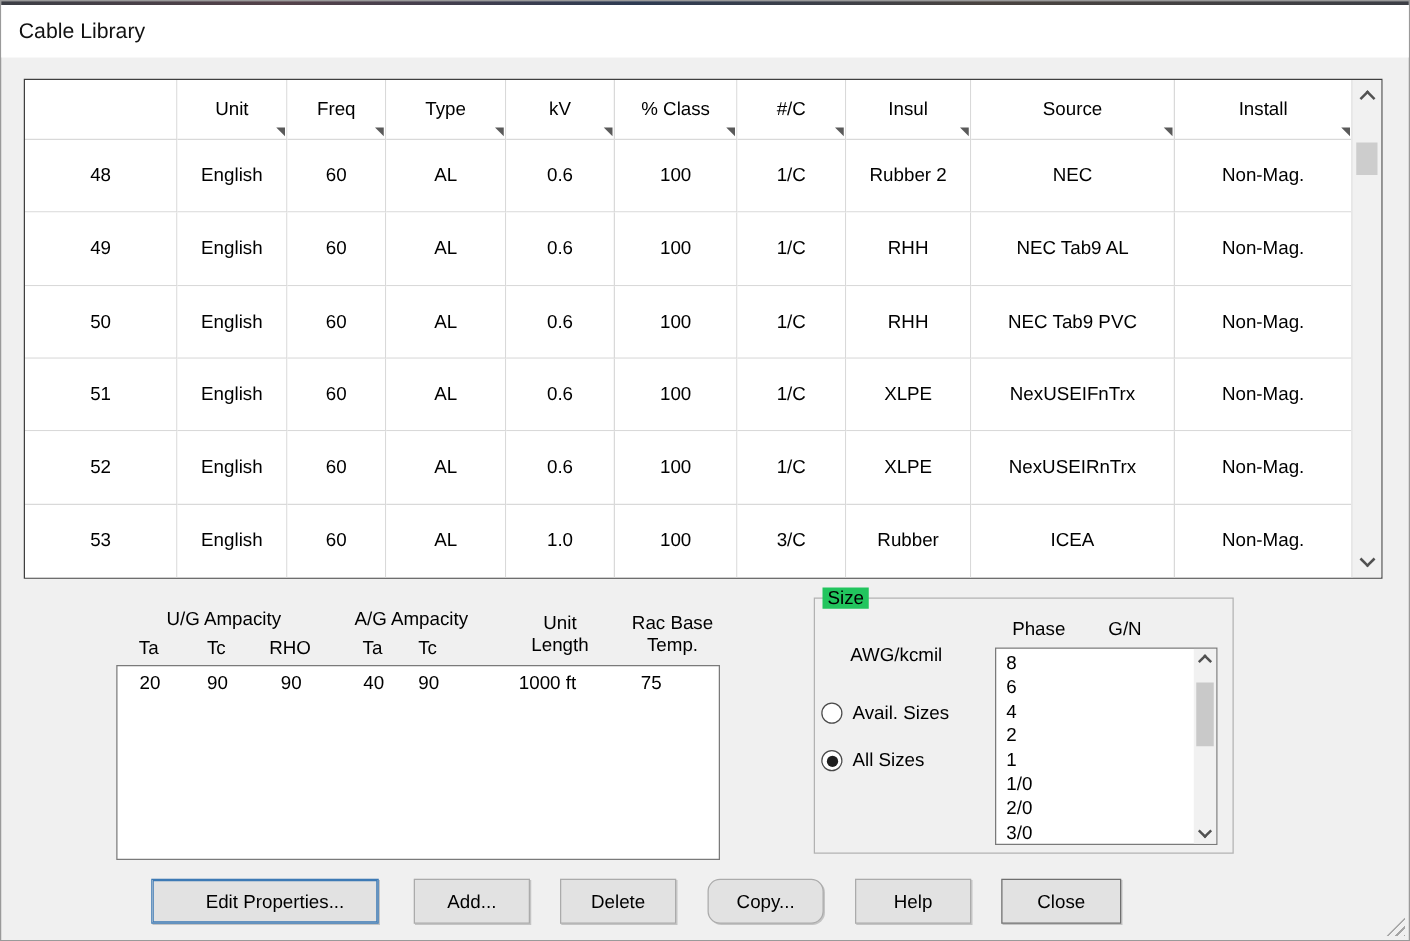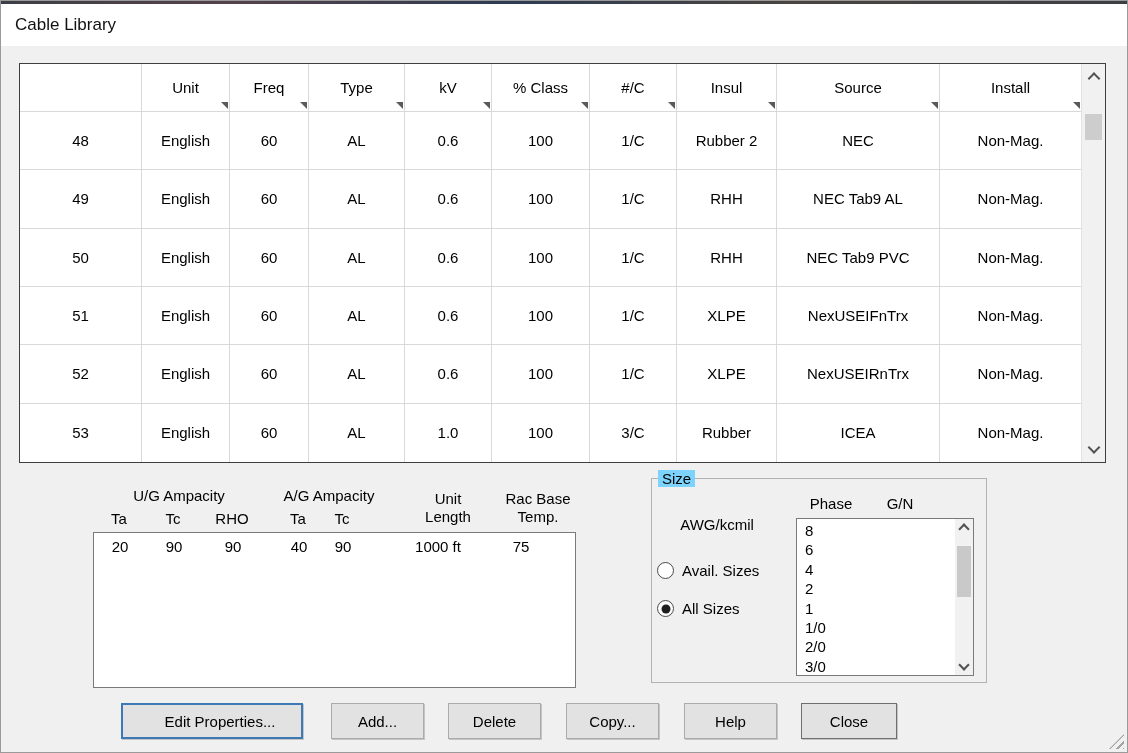--- a/index.html
+++ b/index.html
@@ -38,21 +38,21 @@
   
   .lbl{position:absolute;font-size:15px;line-height:18px;text-align:center;
        transform:translateX(-50%);white-space:pre-line;}
   .amp-box{position:absolute;left:92px;top:531px;width:483px;height:156px;background:#fff;
        border:1px solid #7a7a7a;box-sizing:border-box;}
   .amp-box .val{position:absolute;top:5px;font-size:15px;transform:translateX(-50%);white-space:nowrap;}
 
   
   .groupbox{position:absolute;left:650px;top:477px;width:336px;height:205px;
        border:1px solid #b2b2b2;box-sizing:border-box;}
-  .group-label{position:absolute;left:657px;top:469px;font-size:15px;background:#7dd3fc;padding:0 4px;}
+  .group-label{position:absolute;left:657px;top:469px;font-size:15px;background:#22c55e;padding:0 4px;}
   .listbox{position:absolute;left:795px;top:517px;width:178px;height:158px;background:#fff;
        border:1px solid #7a7a7a;box-sizing:border-box;overflow:hidden;}
   .listbox .items{position:absolute;left:0;top:2px;right:18px;}
   .listbox .item{font-size:15px;line-height:19.4px;padding-left:8px;}
   .list-scroll{position:absolute;top:0;right:0;bottom:0;width:18px;background:#f1f1f1;}
   .list-scroll .chev{width:8px;height:8px;}
   .list-scroll .chev.up{top:6px;}
   .list-scroll .chev.down{bottom:6px;}
   .list-thumb{top:27px;height:51px;left:2px;right:2px;background:#c9c9c9;}
 
@@ -246,18 +246,18 @@
     <div class="list-scroll">
       <span class="chev up"></span>
       <div class="thumb list-thumb"></div>
       <span class="chev down"></span>
     </div>
   </div>
 
   <div class="btn focused" style="left:120px;width:182px;padding-left:16px;">Edit Properties...</div>
   <div class="btn" style="left:330px;width:93px;">Add...</div>
   <div class="btn" style="left:447px;width:93px;">Delete</div>
-  <div class="btn" style="left:565px;width:93px;">Copy...</div>
+  <div class="btn" style="left:565px;width:93px;border-radius:10px;">Copy...</div>
   <div class="btn" style="left:683px;width:93px;">Help</div>
   <div class="btn dark" style="left:800px;width:96px;">Close</div>
 
   <div class="grip"></div>
 </div>
 
 </body></html>

